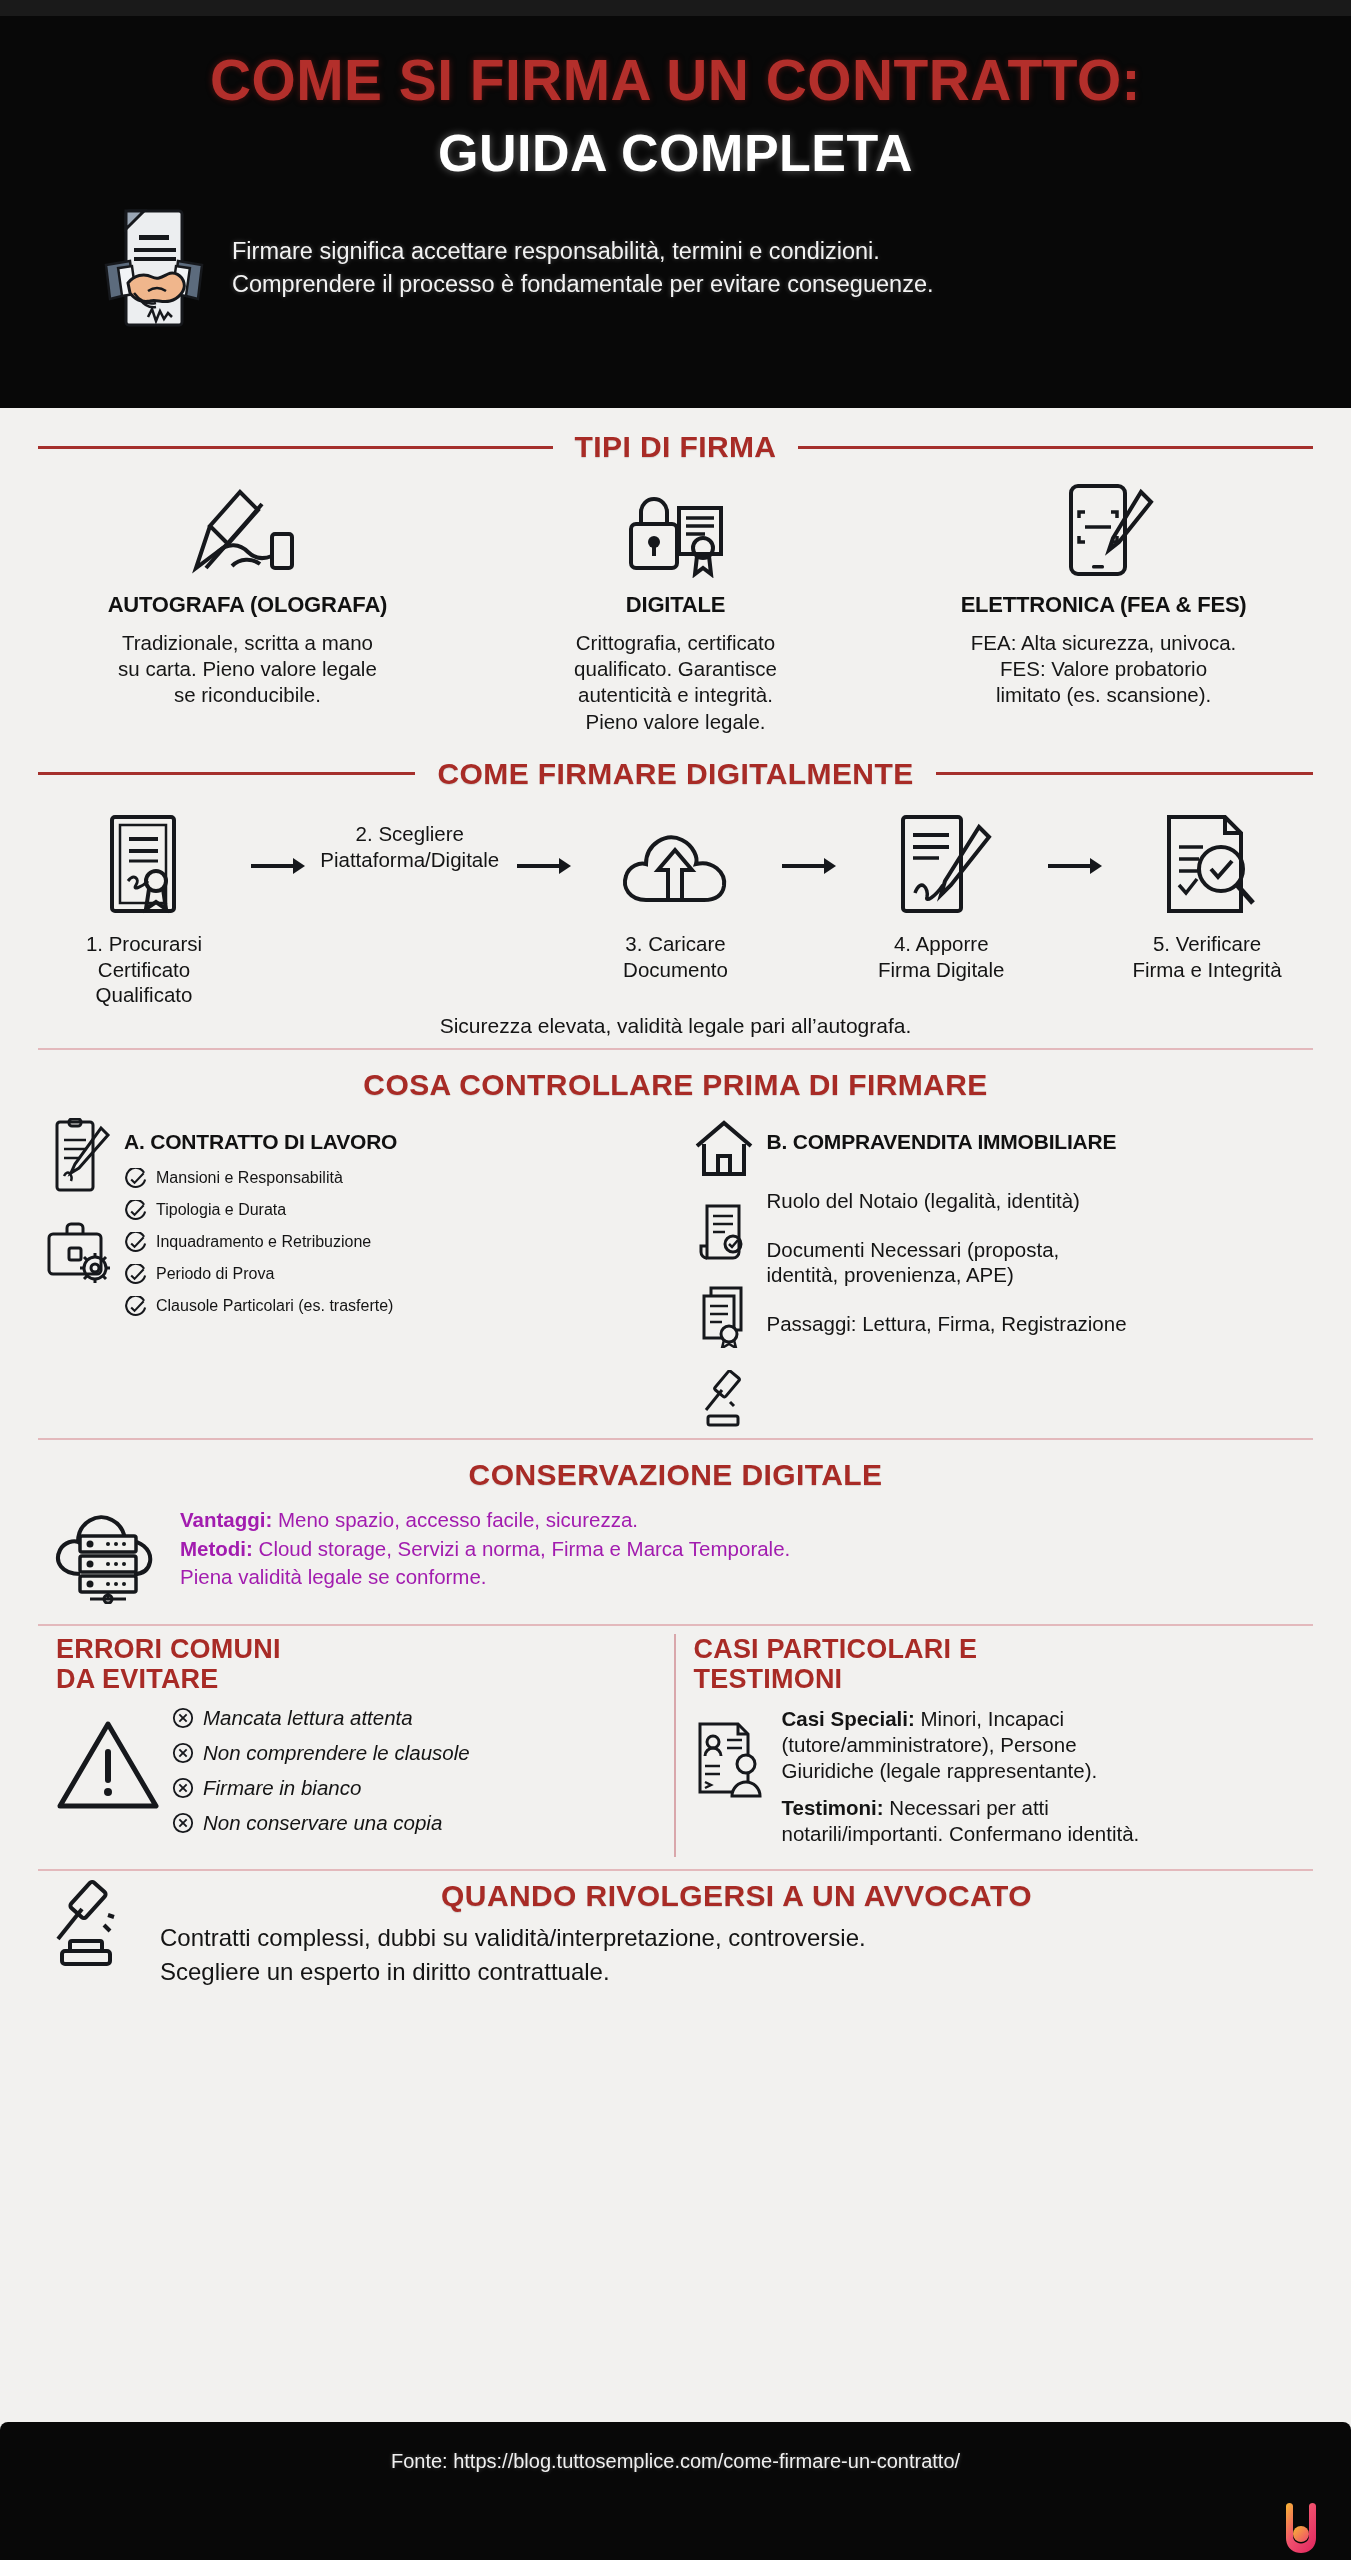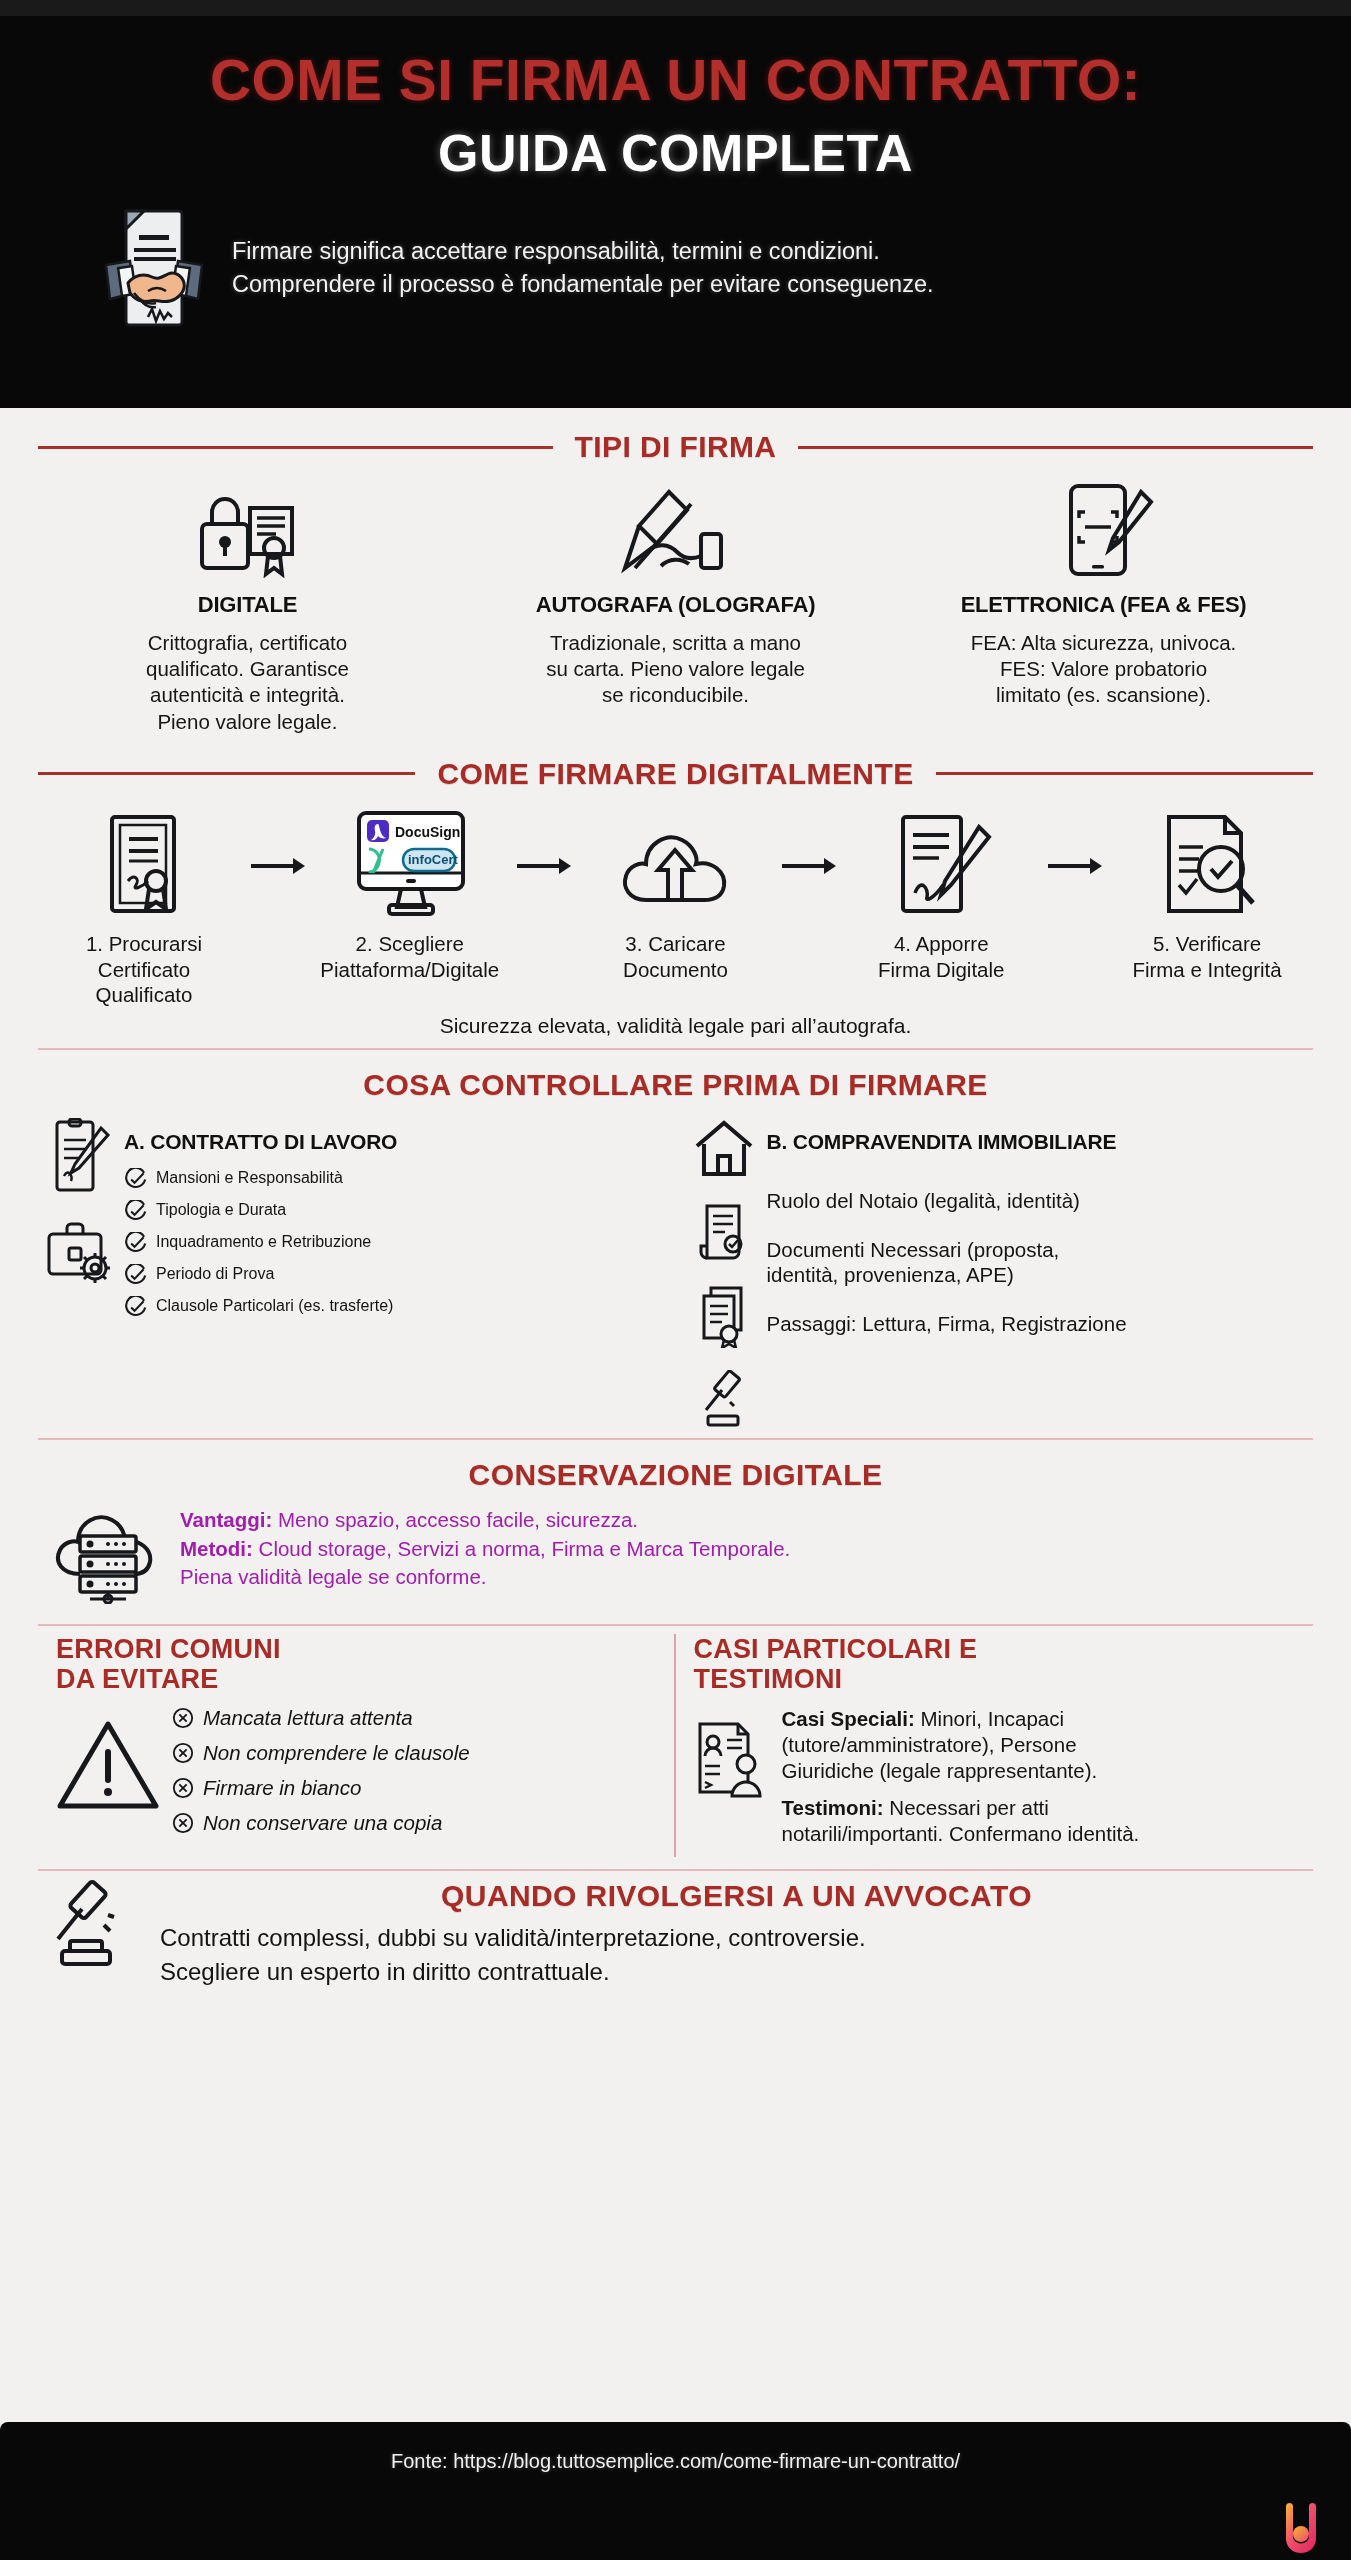--- a/index.html
+++ b/index.html
@@ -243,57 +243,57 @@
     <div class="sec-title-rule">
       <div class="rule"></div>
       <div class="sec-title">TIPI DI FIRMA</div>
       <div class="rule"></div>
     </div>
 
     <div class="tipi">
       <div class="tipo">
         <div class="ico">
           <svg width="118" height="96" viewBox="0 0 118 96">
+            <path d="M18 86 L62 36 L74 22" fill="none" stroke="#16181c" stroke-width="4"></path>
+            <path d="M52 10 L70 28 L40 62 L22 44 Z" fill="none" stroke="#16181c" stroke-width="4"></path>
+            <path d="M22 44 L8 86 L40 62" fill="none" stroke="#16181c" stroke-width="4"></path>
+            <path d="M30 70 C40 60 52 62 60 70 C66 76 74 78 84 74" fill="none" stroke="#16181c" stroke-width="4"></path>
+            <path d="M44 84 C52 76 64 76 72 82" fill="none" stroke="#16181c" stroke-width="4"></path>
+            <rect x="84" y="52" width="20" height="34" rx="3" fill="none" stroke="#16181c" stroke-width="4"></rect>
+          </svg>
+        </div>
+        <h3>AUTOGRAFA (OLOGRAFA)</h3>
+        <p>
+          <span class="nw">Tradizionale, scritta a mano</span><br>
+          <span class="nw">su carta. Pieno valore legale</span><br>
+          <span class="nw">se riconducibile.</span>
+        </p>
+      </div>
+
+      <div class="tipo">
+        <div class="ico">
+          <svg width="118" height="96" viewBox="0 0 118 96">
             <rect x="14" y="42" width="46" height="44" rx="5" fill="none" stroke="#16181c" stroke-width="4"></rect>
             <path d="M24 42 V30 a13 13 0 0 1 26 0 V42" fill="none" stroke="#16181c" stroke-width="4"></path>
             <circle cx="37" cy="60" r="6" fill="#16181c"></circle>
             <path d="M37 64 L37 74" stroke="#16181c" stroke-width="4"></path>
             <rect x="62" y="26" width="42" height="46" fill="none" stroke="#16181c" stroke-width="4"></rect>
             <line x1="69" y1="36" x2="97" y2="36" stroke="#16181c" stroke-width="3.5"></line>
             <line x1="69" y1="44" x2="97" y2="44" stroke="#16181c" stroke-width="3.5"></line>
             <line x1="69" y1="52" x2="88" y2="52" stroke="#16181c" stroke-width="3.5"></line>
             <circle cx="86" cy="66" r="10" fill="none" stroke="#16181c" stroke-width="4"></circle>
             <path d="M80 74 L78 92 L86 86 L94 92 L92 74" fill="none" stroke="#16181c" stroke-width="4"></path>
           </svg>
         </div>
         <h3>DIGITALE</h3>
         <p>
           <span class="nw">Crittografia, certificato</span><br>
           <span class="nw">qualificato. Garantisce</span><br>
           <span class="nw">autenticità e integrità.</span><br>
           <span class="nw">Pieno valore legale.</span>
-        </p>
-      </div>
-
-      <div class="tipo">
-        <div class="ico">
-          <svg width="118" height="96" viewBox="0 0 118 96">
-            <path d="M18 86 L62 36 L74 22" fill="none" stroke="#16181c" stroke-width="4"></path>
-            <path d="M52 10 L70 28 L40 62 L22 44 Z" fill="none" stroke="#16181c" stroke-width="4"></path>
-            <path d="M22 44 L8 86 L40 62" fill="none" stroke="#16181c" stroke-width="4"></path>
-            <path d="M30 70 C40 60 52 62 60 70 C66 76 74 78 84 74" fill="none" stroke="#16181c" stroke-width="4"></path>
-            <path d="M44 84 C52 76 64 76 72 82" fill="none" stroke="#16181c" stroke-width="4"></path>
-            <rect x="84" y="52" width="20" height="34" rx="3" fill="none" stroke="#16181c" stroke-width="4"></rect>
-          </svg>
-        </div>
-        <h3>AUTOGRAFA (OLOGRAFA)</h3>
-        <p>
-          <span class="nw">Tradizionale, scritta a mano</span><br>
-          <span class="nw">su carta. Pieno valore legale</span><br>
-          <span class="nw">se riconducibile.</span>
         </p>
       </div>
 
       <div class="tipo">
         <div class="ico">
           <svg width="118" height="96" viewBox="0 0 118 96">
             <rect x="26" y="4" width="54" height="88" rx="7" fill="none" stroke="#16181c" stroke-width="4"></rect>
             <path d="M40 30 h-6 v6 M66 30 h6 v6 M40 60 h-6 v-6 M66 60 h6 v-6" fill="none" stroke="#16181c" stroke-width="3.5"></path>
             <line x1="40" y1="45" x2="66" y2="45" stroke="#16181c" stroke-width="3.5"></line>
             <rect x="47" y="83" width="12" height="3.5" rx="1.5" fill="#16181c"></rect>
@@ -337,36 +337,20 @@
       </div>
 
       <div class="arrow">
         <svg width="56" height="22" viewBox="0 0 56 22">
           <line x1="2" y1="11" x2="44" y2="11" stroke="#16181c" stroke-width="4"></line>
           <polygon points="44,3 56,11 44,19" fill="#16181c"></polygon>
         </svg>
       </div>
 
       <div class="step">
-        <div class="ico">
-          <svg width="130" height="110" viewBox="0 0 130 110">
-            <rect x="14" y="2" width="104" height="76" rx="7" fill="#fff" stroke="#16181c" stroke-width="4"></rect>
-            <line x1="14" y1="62" x2="118" y2="62" stroke="#16181c" stroke-width="3"></line>
-            <rect x="61" y="68" width="10" height="4" rx="2" fill="#16181c"></rect>
-            <path d="M56 78 L76 78 L80 96 L52 96 Z" fill="none" stroke="#16181c" stroke-width="4"></path>
-            <rect x="44" y="94" width="44" height="9" rx="3" fill="none" stroke="#16181c" stroke-width="4"></rect>
-            <rect x="22" y="9" width="22" height="22" rx="5" fill="#4e2bc4"></rect>
-            <path d="M33 13 c-3 0 -4 3 -3 7 c1 4 -2 8 -4 9 c3 1 6 -1 7 -4 c2 2 5 3 8 2 c-3 -1 -5 -4 -6 -8 c-1 -4 -1 -6 -2 -6 z" fill="#fff"></path>
-            <text x="50" y="26" font-family="'Liberation Sans',sans-serif" font-size="14" font-weight="bold" fill="#111">DocuSign</text>
-            <path d="M24 38 C30 38 36 44 34 52 C32 60 26 62 24 60" fill="none" stroke="#2fbf8f" stroke-width="3"></path>
-            <path d="M38 38 L28 62" stroke="#2fbf8f" stroke-width="3"></path>
-            <rect x="58" y="38" width="52" height="22" rx="11" fill="#cfe6f0" stroke="#0d6c8f" stroke-width="2.5"></rect>
-            <text x="63" y="53" font-family="'Liberation Sans',sans-serif" font-size="13" font-weight="bold" fill="#0d4f77">infoCert</text>
-          </svg>
-        </div>
         <div class="lbl">
           <span>2. Scegliere</span><br>
           <span>Piattaforma/Digitale</span>
         </div>
       </div>
 
       <div class="arrow">
         <svg width="56" height="22" viewBox="0 0 56 22">
           <line x1="2" y1="11" x2="44" y2="11" stroke="#16181c" stroke-width="4"></line>
           <polygon points="44,3 56,11 44,19" fill="#16181c"></polygon>

